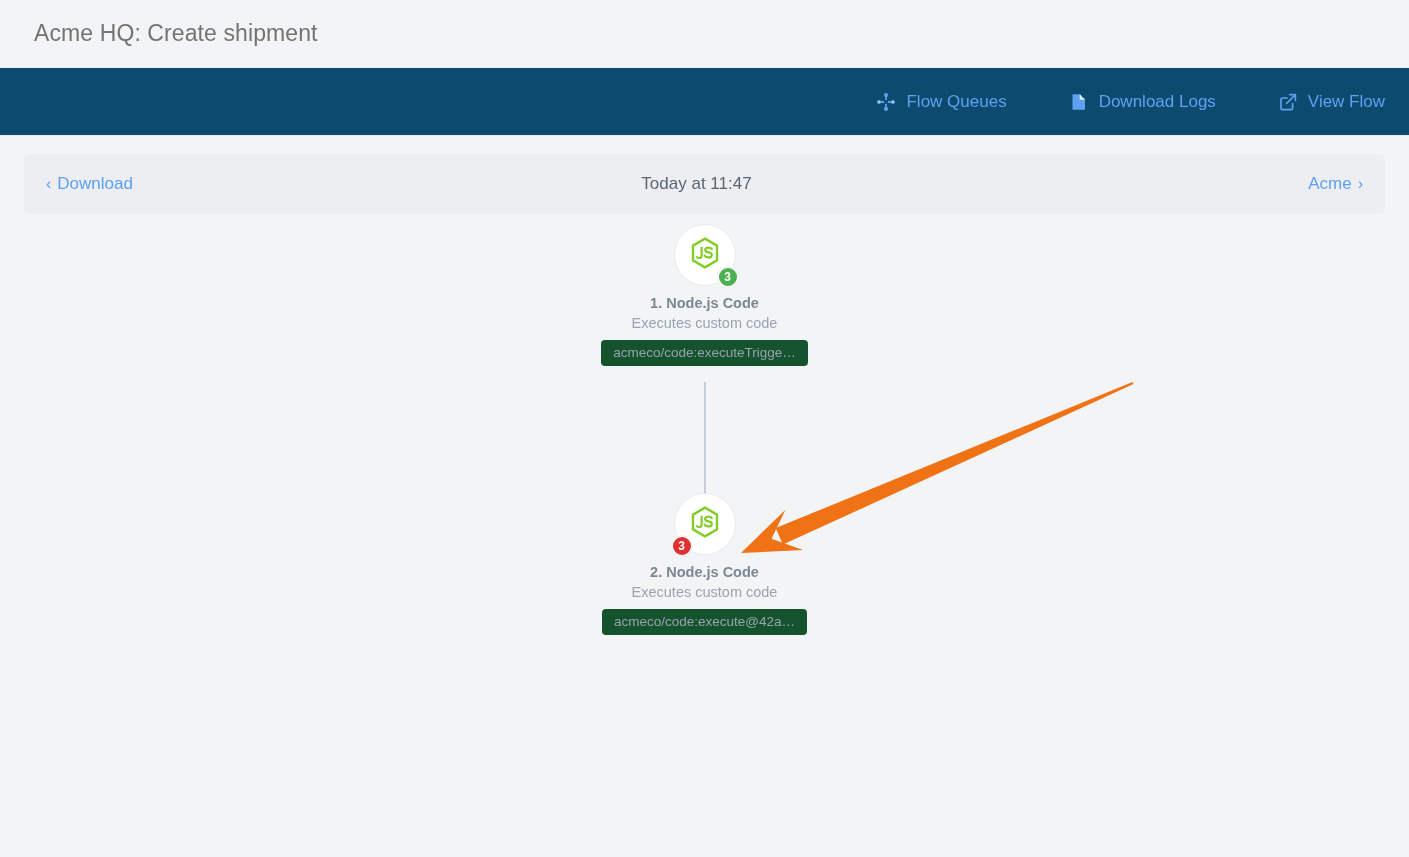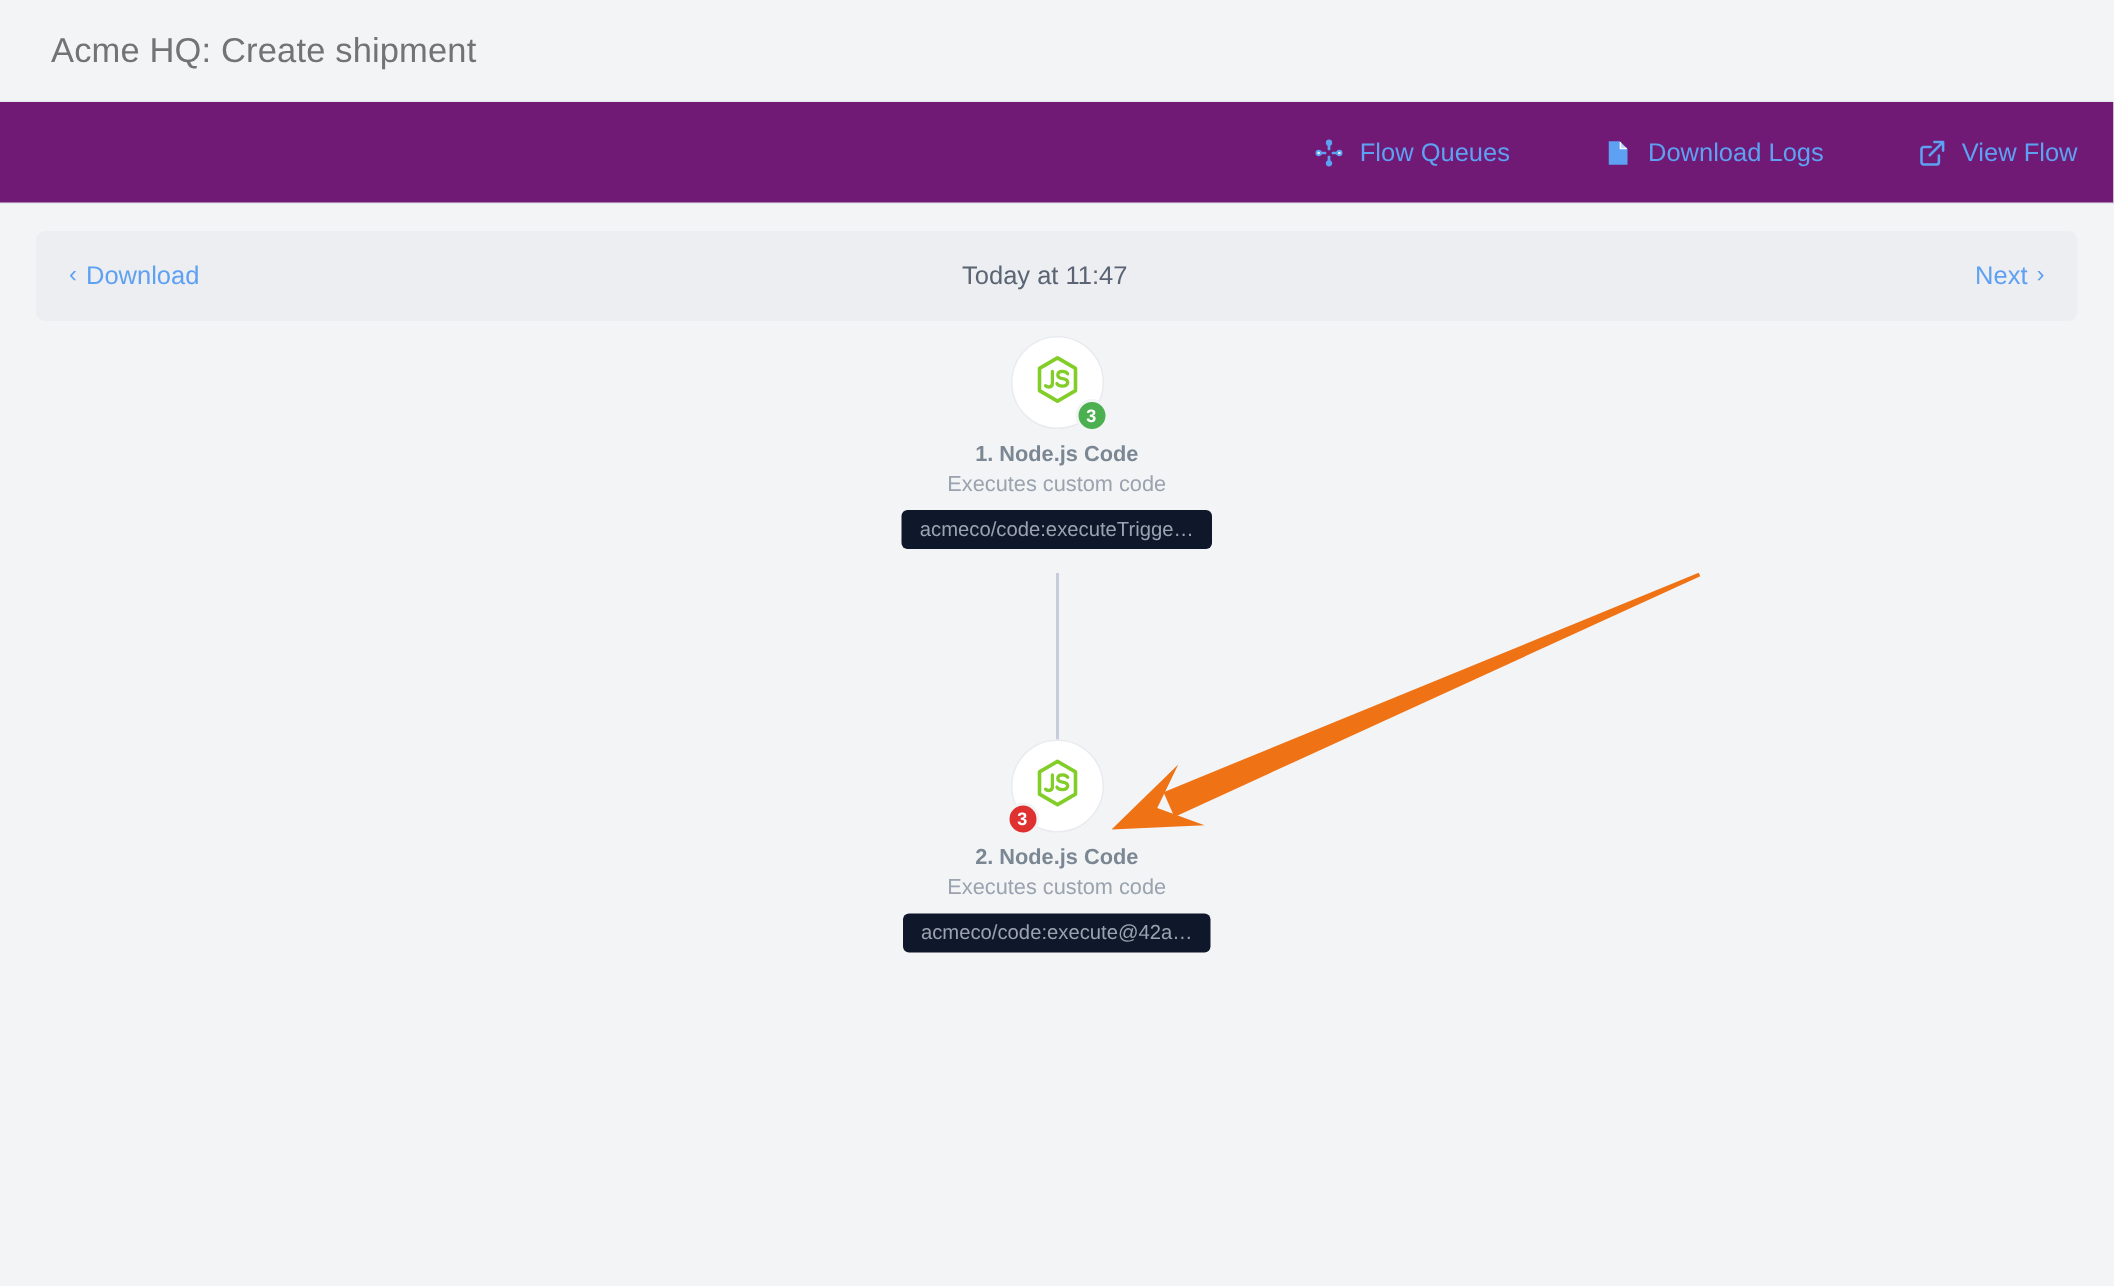--- a/index.html
+++ b/index.html
@@ -36,21 +36,21 @@
   }
 
   
   #toolbar {
     height: 68px;
     width: 100%;
     display: flex;
     align-items: center;
     justify-content: flex-end;
     padding-right: 24px;
-    background: #701a75;
+    background: #0c4a6e;
     border-bottom: 1px solid #e7e9ed;
   }
   .toolbar-action {
     display: flex;
     align-items: center;
     gap: 10px;
     margin-left: 62px;
     color: #5ea0f2;
     font-size: 17px;
     cursor: pointer;
@@ -169,21 +169,21 @@
   }
   .node-subtitle {
     margin-top: 4px;
     font-size: 14.5px;
     font-weight: 400;
     color: #9aa3af;
     white-space: nowrap;
   }
   .node-pill {
     margin-top: 9px;
-    background: #0f172a;
+    background: #14532d;
     color: #9aa3af;
     border-radius: 4px;
     font-size: 13.5px;
     padding: 5px 12px 6px 12px;
     white-space: nowrap;
     max-width: 222px;
     overflow: hidden;
     text-overflow: ellipsis;
   }
 
@@ -260,21 +260,21 @@
 </div>
 
 <div id="run-nav-wrap">
   <div id="run-nav">
     <div id="prev-button">
       <span class="chev">‹</span>
       <span>Download</span>
     </div>
     <div id="run-timestamp">Today at 11:47</div>
     <div id="next-button">
-      <span>Next</span>
+      <span>Acme</span>
       <span class="chev">›</span>
     </div>
   </div>
 </div>
 
 <div id="flow-canvas">
 
   <div id="connector"></div>
 
   <div class="flow-node" id="node-1">

